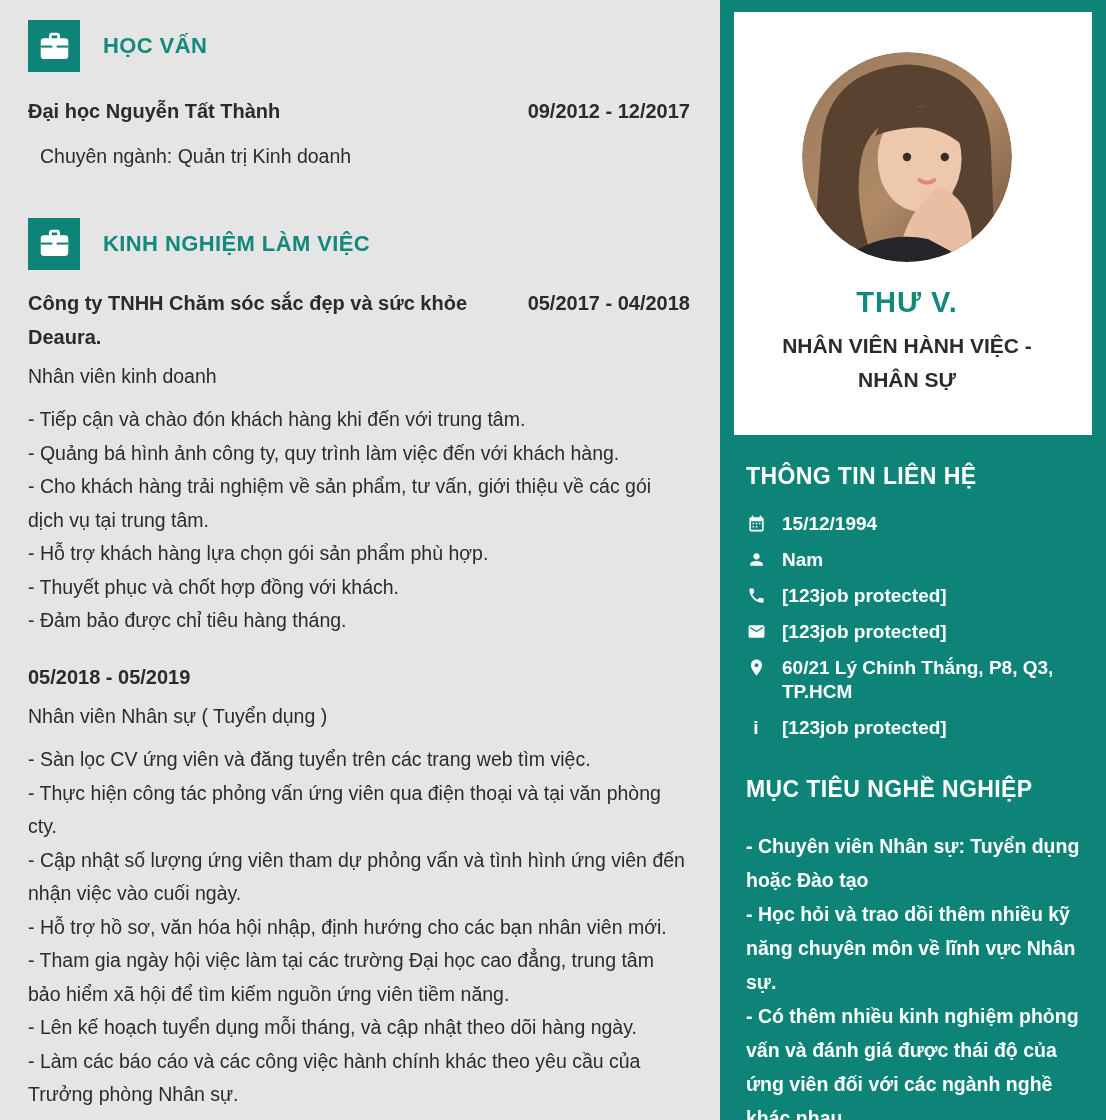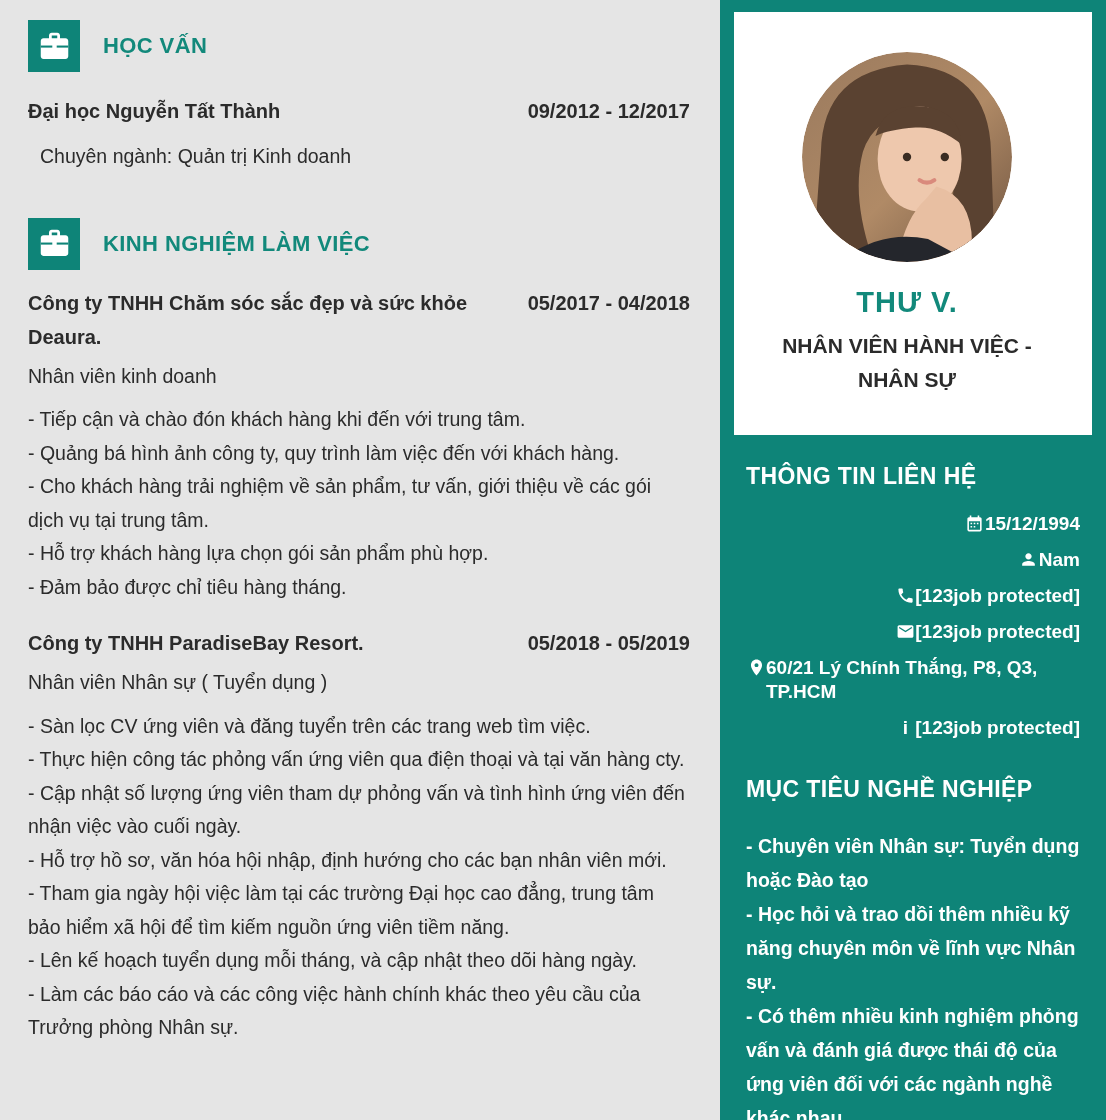--- a/index.html
+++ b/index.html
@@ -32,22 +32,22 @@
         padding:40px 22px 38px 10px;}
   .avatar{width:210px;height:210px;border-radius:50%;overflow:hidden;flex:0 0 auto;}
   .avatar svg{display:block;width:210px;height:210px;}
   .name{margin:24px 0 0 0;font-size:29px;font-weight:bold;color:#12897B;letter-spacing:1px;}
   .role-title{margin:10px 0 0 0;font-size:21px;font-weight:bold;line-height:34px;color:#2b2b2b;
               max-width:306px;text-align:center;}
   .side-block{padding:0 26px;}
   .side-head{font-size:23px;font-weight:bold;letter-spacing:.4px;color:#fff;margin:0;}
   .contact-head{margin-top:28px;}
   .contact{list-style:none;margin:22px 0 0 0;padding:0;}
-  .contact li{display:flex;align-items:flex-start;margin-bottom:12px;
-              font-size:19px;font-weight:bold;line-height:24px;justify-content:flex-end;}
+  .contact li{display:flex;gap:16px;align-items:flex-start;margin-bottom:12px;
+              font-size:19px;font-weight:bold;line-height:24px;}
   .c-icon{width:20px;flex:0 0 20px;display:flex;justify-content:center;margin-top:2px;}
   .c-icon svg{width:19px;height:19px;display:block;}
   .i-glyph{font-weight:bold;font-size:19px;line-height:20px;}
   .objective-head{margin-top:36px;}
   .objective{margin-top:26px;}
   .objective p{margin:0;font-size:19.5px;font-weight:bold;line-height:34px;}
 </style>
 </head>
 <body>
 
@@ -91,33 +91,33 @@
         <div class="entry-head">
           <div class="entry-title">Công ty TNHH Chăm sóc sắc đẹp và sức khỏe Deaura.</div>
           <div class="entry-date">05/2017 - 04/2018</div>
         </div>
         <p class="body-text role">Nhân viên kinh doanh</p>
         <div class="bullets">
           <p class="body-text">- Tiếp cận và chào đón khách hàng khi đến với trung tâm.</p>
           <p class="body-text">- Quảng bá hình ảnh công ty, quy trình làm việc đến với khách hàng.</p>
           <p class="body-text">- Cho khách hàng trải nghiệm về sản phẩm, tư vấn, giới thiệu về các gói dịch vụ tại trung tâm.</p>
           <p class="body-text">- Hỗ trợ khách hàng lựa chọn gói sản phẩm phù hợp.</p>
+          <p class="body-text">- Thuyết phục và chốt hợp đồng với khách.</p>
           <p class="body-text">- Đảm bảo được chỉ tiêu hàng tháng.</p>
         </div>
       </div>
 
       <div class="job job2">
         <div class="entry-head">
-          <div class="entry-title">Công ty TNHH ParadiseBay Resort.</div>
           <div class="entry-date">05/2018 - 05/2019</div>
         </div>
         <p class="body-text role">Nhân viên Nhân sự ( Tuyển dụng )</p>
         <div class="bullets">
           <p class="body-text">- Sàn lọc CV ứng viên và đăng tuyển trên các trang web tìm việc.</p>
-          <p class="body-text">- Thực hiện công tác phỏng vấn ứng viên qua điện thoại và tại văn hàng cty.</p>
+          <p class="body-text">- Thực hiện công tác phỏng vấn ứng viên qua điện thoại và tại văn phòng cty.</p>
           <p class="body-text">- Cập nhật số lượng ứng viên tham dự phỏng vấn và tình hình ứng viên đến nhận việc vào cuối ngày.</p>
           <p class="body-text">- Hỗ trợ hồ sơ, văn hóa hội nhập, định hướng cho các bạn nhân viên mới.</p>
           <p class="body-text">- Tham gia ngày hội việc làm tại các trường Đại học cao đẳng, trung tâm bảo hiểm xã hội để tìm kiếm nguồn ứng viên tiềm năng.</p>
           <p class="body-text">- Lên kế hoạch tuyển dụng mỗi tháng, và cập nhật theo dõi hàng ngày.</p>
           <p class="body-text">- Làm các báo cáo và các công việc hành chính khác theo yêu cầu của Trưởng phòng Nhân sự.</p>
         </div>
       </div>
     </section>
   </main>
 

